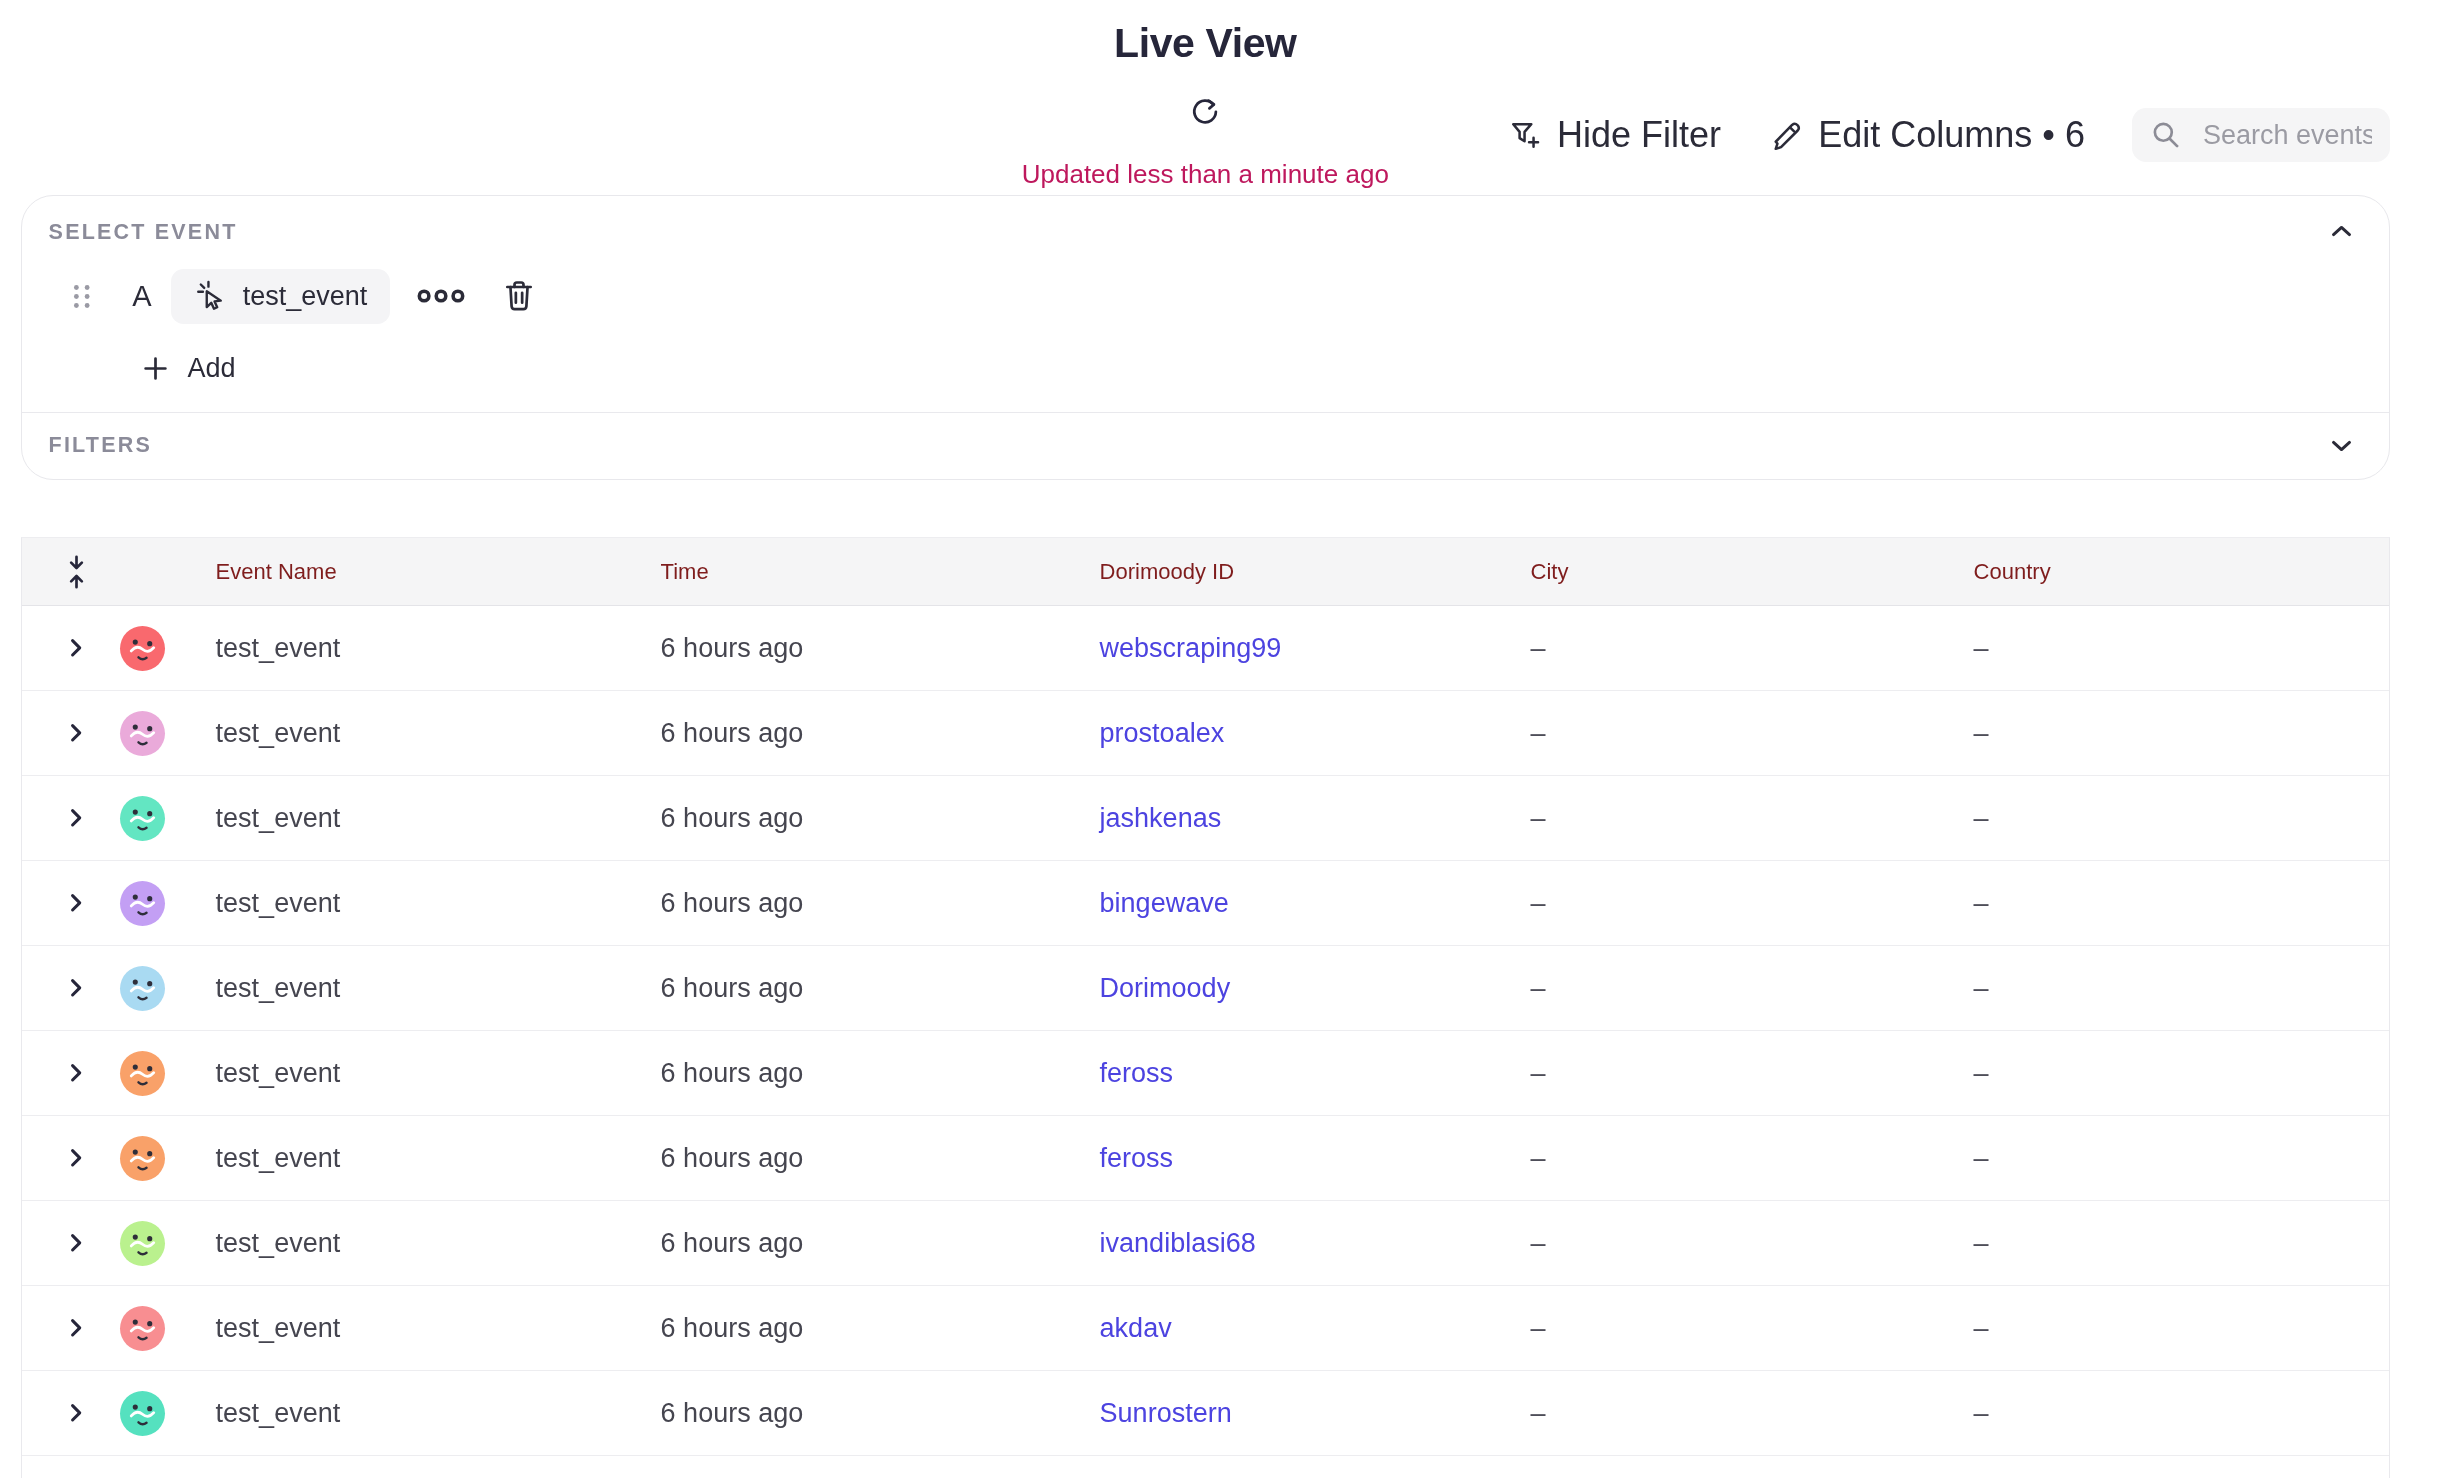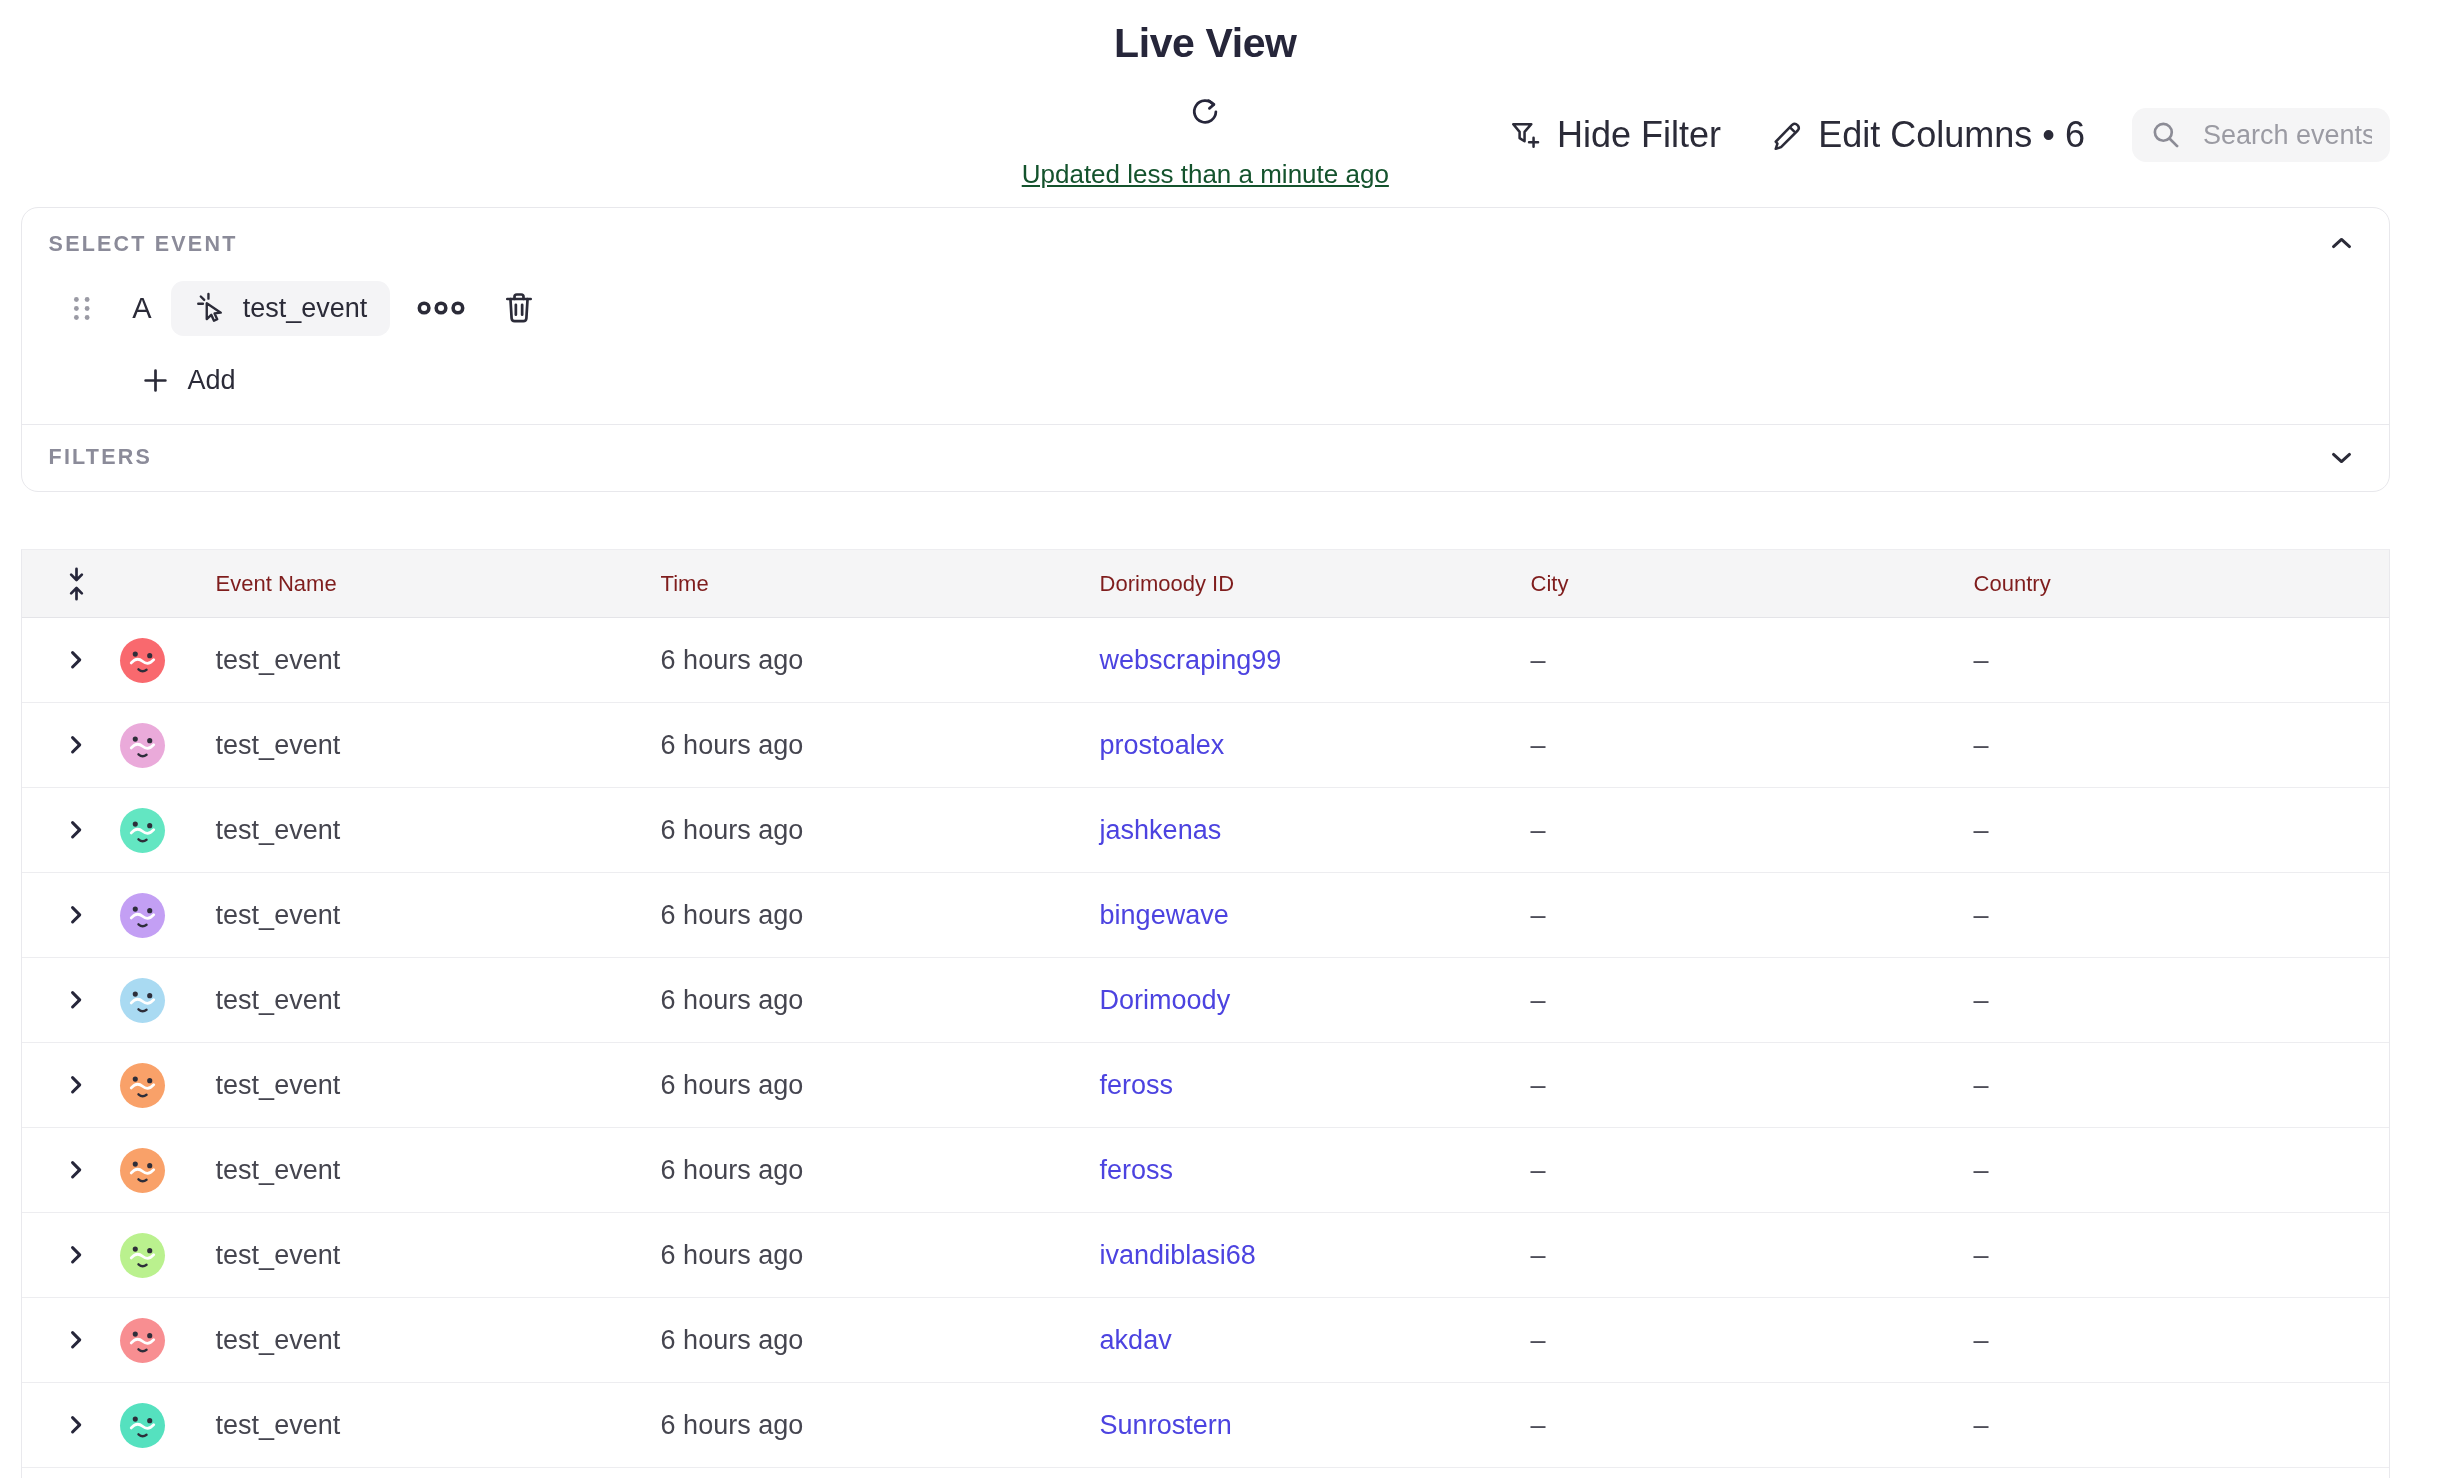--- a/index.html
+++ b/index.html
@@ -8,34 +8,34 @@
     background: #ffffff;
     font-family: "Liberation Sans", sans-serif;
     color: #2b2b3a;
   }
   .page { padding: 0 72px 0 20.6px; }
 
   
   .title-row { display: flex; align-items: center; gap: 30px; margin-top: 19.7px; height: 50px; padding-left: 0; flex-direction: column; }
   .page-title { font-size: 41px; font-weight: 700; color: #26263a; letter-spacing: -0.4px; }
   .icon-btn { background: none; border: none; cursor: pointer; display: flex; align-items: center; }
-  .updated { font-size: 26px; color: #14532d; text-decoration: underline; }
+  .updated { font-size: 26px; color: #be185d; }
 
   
   .toolbar { display: flex; justify-content: flex-end; align-items: center; gap: 47px; margin-top: 38px; height: 55px; }
   .tool-btn { display: flex; align-items: center; gap: 14.3px; font-size: 36px; font-weight: 500;
               color: #2b2b38; background: none; border: none; cursor: pointer; font-family: inherit; }
   .search-box { width: 258px; height: 54px; background: #f5f5f6; border-radius: 14.3px;
                 display: flex; align-items: center; gap: 21px; padding: 0 18px; }
   .search-box input { border: none; background: transparent; outline: none; width: 100%;
                       font-size: 27px; color: #2b2b3a; font-family: inherit; }
   .search-box input::placeholder { color: #9b9ba3; }
 
   
-  .panel { margin-top: 44px; border: 1.3px solid #e8e8ec; border-radius: 17px; background: #fff; }
+  .panel { margin-top: 32px; border: 1.3px solid #e8e8ec; border-radius: 32px; background: #fff; }
   .panel-section { position: relative; padding: 23px 27px 25px 27px; }
   .section-label { font-size: 21.5px; font-weight: 700; letter-spacing: 2.2px; color: #8b8b99; line-height: 27px; }
   .chev-abs { position: absolute; right: 36px; top: 27px; }
   .event-row { display: flex; align-items: center; margin-top: 23px; padding-left: 22.4px; height: 55px; }
   .drag-handle { cursor: grab; display: flex; }
   .series-letter { font-size: 29px; font-weight: 500; color: #2b2b38; margin-left: 38px; width: 23px; text-align: center; }
   .event-chip { display: flex; align-items: center; gap: 14.3px; height: 55px; padding: 0 23px;
                 margin-left: 18px; background: #f4f4f6; border-radius: 12.5px; border: none; cursor: pointer;
                 font-size: 27px; font-weight: 500; color: #2b2b38; font-family: inherit; }
   .more-btn { margin-left: 27px; }

